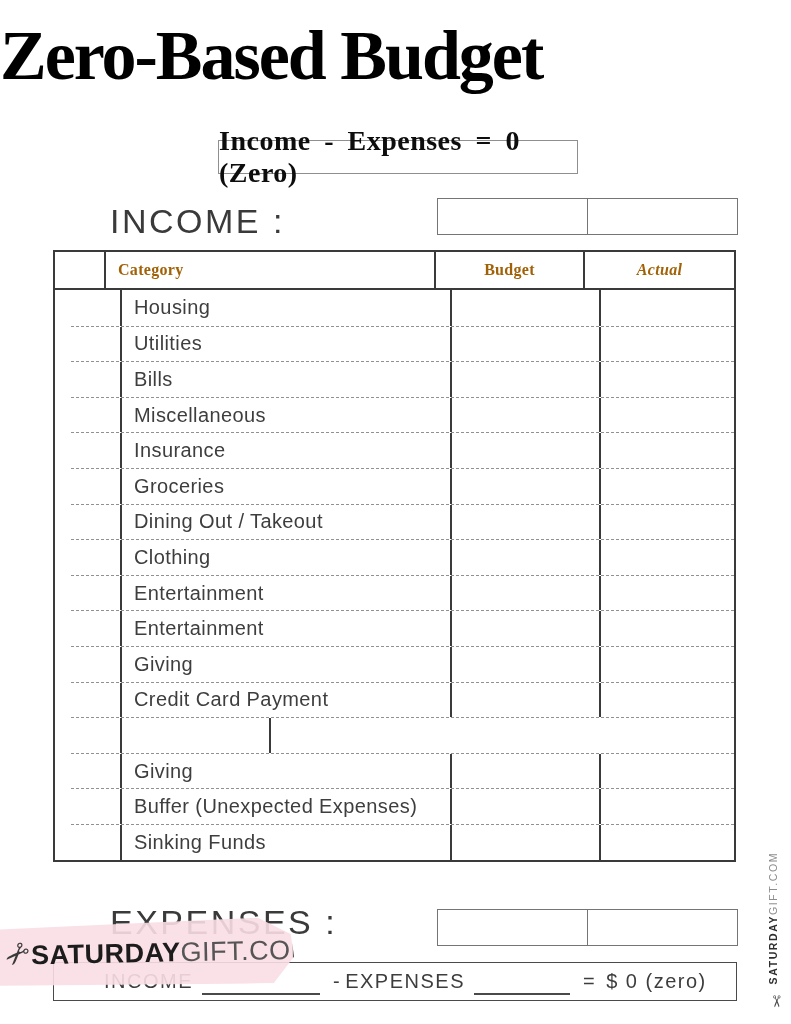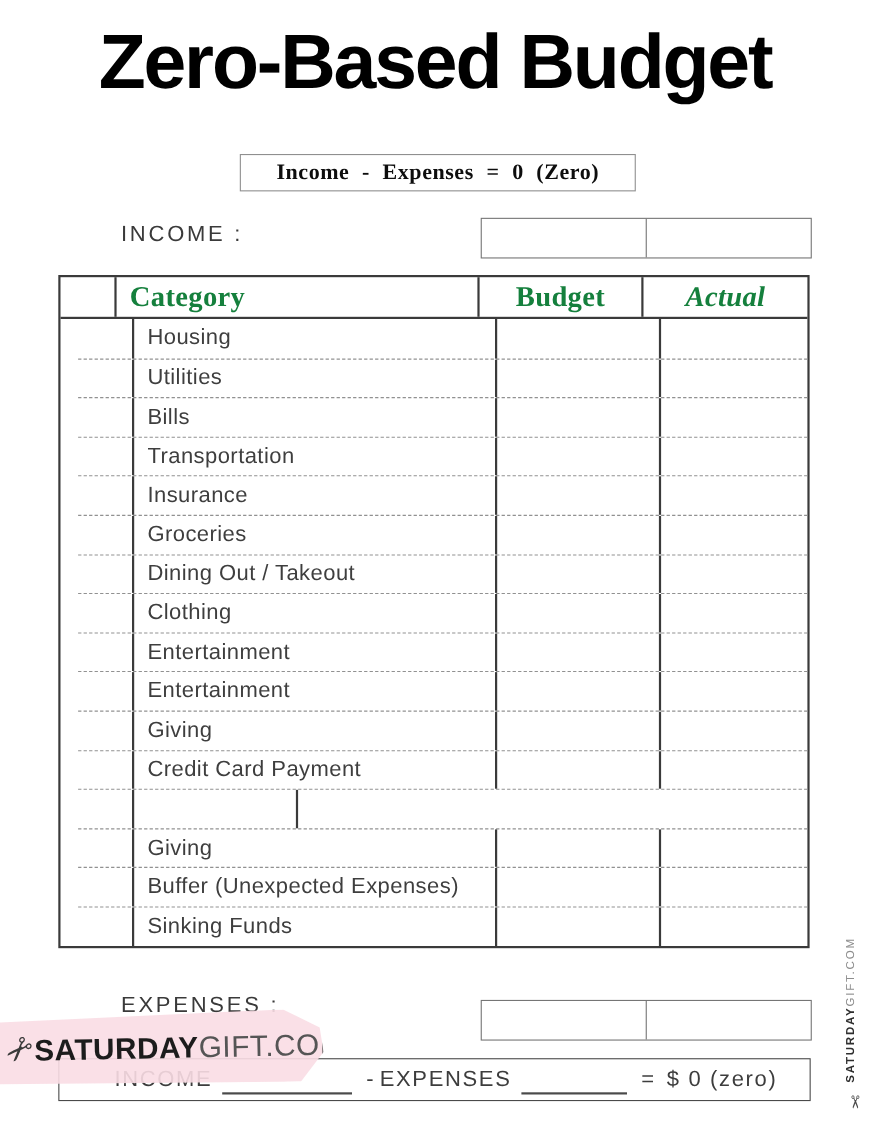--- a/index.html
+++ b/index.html
@@ -3,35 +3,35 @@
 <meta charset="utf-8">
 <style>
   html,body{margin:0;padding:0;background:#e9e9e9;}
   .page{
     position:relative;width:791px;height:1024px;background:#ffffff;
     margin:0 auto;overflow:hidden;
     font-family:"Liberation Sans",sans-serif;
   }
   
   .title{
-    position:absolute;top:16px;left:0;right:0;text-align:center;
+    position:absolute;top:16px;left:0;right:0;
     font-size:70px;font-weight:bold;letter-spacing:-2px;color:#000;
-    font-family:Liberation Sans, sans-serif;
+    font-family:Liberation Serif, serif;
   }
   
   .formula-box{
     position:absolute;left:218px;top:140px;width:358px;height:32px;
     border:1px solid #8f8f8f;display:flex;align-items:center;justify-content:center;
-    font-family:"Liberation Serif",serif;font-weight:bold;font-size:20px;
+    font-family:"Liberation Serif",serif;font-weight:bold;font-size:28px;
     letter-spacing:.5px;word-spacing:6px;color:#0d0d0d;
   }
   
   .section-label{
     position:absolute;left:110px;
-    font-size:20px;letter-spacing:2.5px;color:#3a3a3a;font-weight:normal;
+    font-size:34px;letter-spacing:2.5px;color:#3a3a3a;font-weight:normal;
   }
   .income-label{top:202px;}
   .expenses-label{top:903px;z-index:1;}
   
   .pair-boxes{
     position:absolute;left:437px;width:301px;height:37px;
     border:1px solid #757575;display:flex;box-sizing:border-box;background:#fff;
   }
   .income-boxes{top:198px;}
   .expenses-boxes{top:909px;z-index:1;}
@@ -46,21 +46,21 @@
   .t-row + .t-row{border-top:1px dashed #919191;margin-left:16px;}
   .t-header{height:38px;border-bottom:2px solid #3a3a3a;}
   .t-header + .t-row{border-top:none;}
   .c1{flex:0 0 51px;border-right:2px solid #3a3a3a;box-sizing:border-box;}
   .c2{flex:0 0 330px;border-right:2px solid #3a3a3a;box-sizing:border-box;
       display:flex;align-items:center;padding-left:12px;}
   .c3{flex:0 0 149px;border-right:2px solid #3a3a3a;box-sizing:border-box;
       display:flex;align-items:center;justify-content:center;}
   .c4{flex:1;display:flex;align-items:center;justify-content:center;font-style:italic;}
   .t-header .c2,.t-header .c3,.t-header .c4{
-    font-family:"Liberation Serif",serif;font-weight:bold;font-size:26px;color:#15803d;
+    font-family:"Liberation Serif",serif;font-weight:bold;font-size:16px;color:#a16207;
     letter-spacing:.3px;
   }
   .t-row .cat{
     font-size:20px;color:#3e3e3e;letter-spacing:.4px;font-weight:normal;
   }
   
   .summary-box{
     position:absolute;left:53px;top:962px;width:684px;height:39px;box-sizing:border-box;
     border:1.5px solid #4a4a4a;display:flex;align-items:center;padding-left:50px;
     font-size:20px;color:#3d3d3d;letter-spacing:1.5px;background:#fff;z-index:2;
@@ -139,21 +139,21 @@
         <div class="c4"></div>
       </div>
     <div class="t-row">
         <div class="c1"></div>
         <div class="c2 cat">Bills</div>
         <div class="c3"></div>
         <div class="c4"></div>
       </div>
     <div class="t-row">
         <div class="c1"></div>
-        <div class="c2 cat">Transportation</div>
+        <div class="c2 cat">Miscellaneous</div>
         <div class="c3"></div>
         <div class="c4"></div>
       </div>
     <div class="t-row">
         <div class="c1"></div>
         <div class="c2 cat">Insurance</div>
         <div class="c3"></div>
         <div class="c4"></div>
       </div>
     <div class="t-row">

